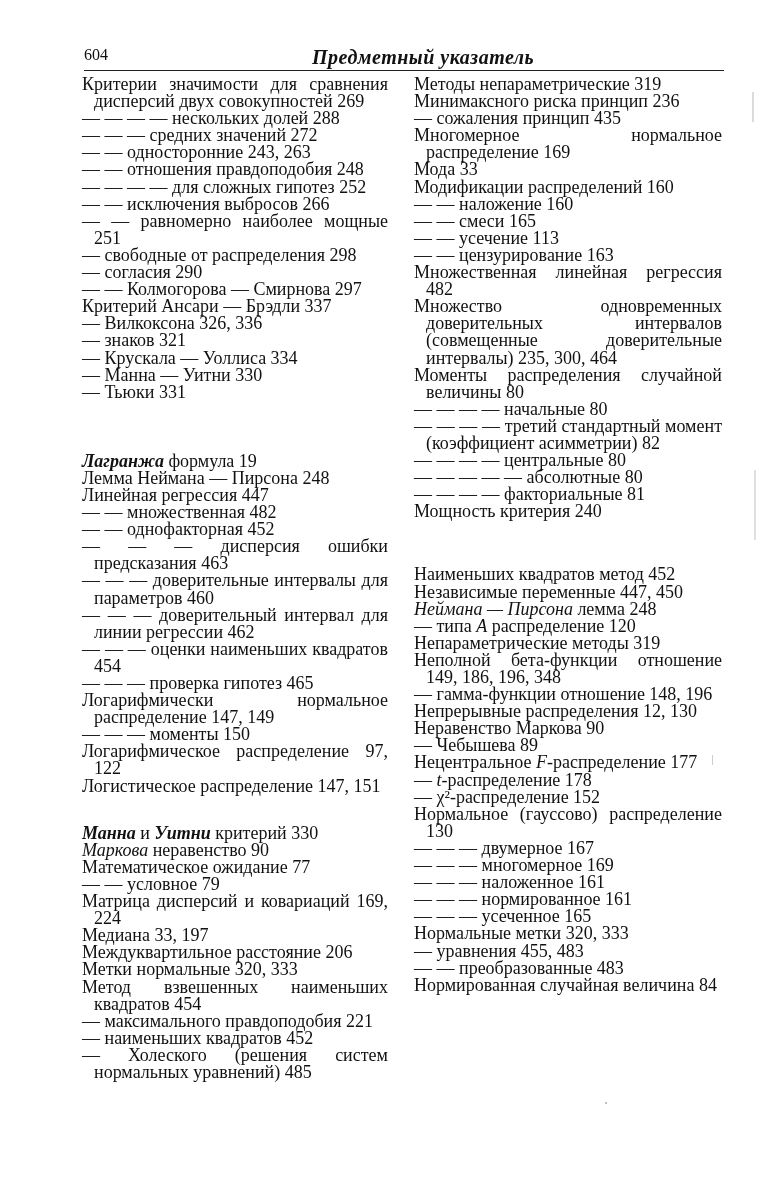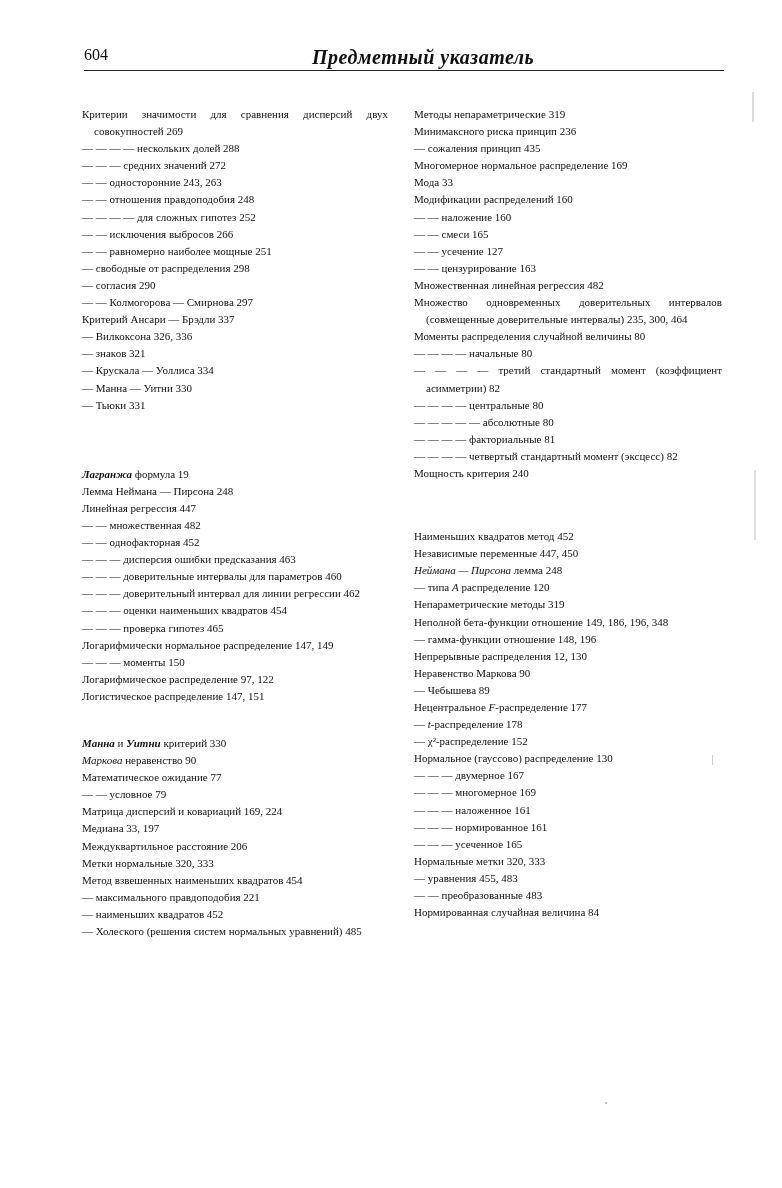--- a/index.html
+++ b/index.html
@@ -3,21 +3,21 @@
   <meta charset="utf-8">
   <style>
     html, body { margin: 0; padding: 0; background: #ffffff; }
     body { width: 782px; height: 1188px; position: relative; overflow: hidden;
       font-family: "Liberation Serif", "DejaVu Serif", serif; color: #111; }
     .page { position: absolute; left: 0; top: 0; width: 638px; height: 1188px; }
     .header { position: absolute; left: 84px; top: 46px; width: 640px; height: 24px; }
     .page-num { position: absolute; left: 0; top: 0; font-size: 16px; letter-spacing: 0; }
     .running-title { position: absolute; left: 228px; top: 0; font-size: 20px; font-style: italic; font-weight: bold; letter-spacing: 0.5px; }
     .rule { position: absolute; left: 84px; top: 70px; width: 640px; height: 0; border-top: 1.6px solid #222; }
-    .col { position: absolute; top: 106px; font-size: 11px; line-height: 17.1px; }
+    .col { position: absolute; top: 76px; font-size: 18px; line-height: 17.1px; }
     .col.left { left: 82px; width: 306px; }
     .col.right { left: 414px; width: 308px; font-family: Liberation Serif, serif; }
     .entry { text-align: justify; text-align-last: left; padding-left: 12px; text-indent: -12px; margin: 0; }
     .entry .it { font-style: italic; }
     .entry .bi { font-style: italic; font-weight: bold; }
     .gap { height: 0; }
     .g2 { height: 52px; }
     .g3 { height: 30px; }
     .g4 { height: 46px; }
     .speck { position: absolute; background: #999; }
@@ -89,31 +89,30 @@
   <div class="col right" id="col-right">
       <div>
         <p class="entry"><span>Методы непараметрические 319</span></p>
         <p class="entry"><span>Минимаксного риска принцип 236</span></p>
         <p class="entry"><span>— сожаления принцип 435</span></p>
         <p class="entry"><span>Многомерное нормальное распределение 169</span></p>
         <p class="entry"><span>Мода 33</span></p>
         <p class="entry"><span>Модификации распределений 160</span></p>
         <p class="entry"><span>— — наложение 160</span></p>
         <p class="entry"><span>— — смеси 165</span></p>
-        <p class="entry"><span>— — усечение 127</span></p>
+        <p class="entry"><span>— — усечение 113</span></p>
         <p class="entry"><span>— — цензурирование 163</span></p>
         <p class="entry"><span>Множественная линейная регрессия 482</span></p>
         <p class="entry"><span>Множество одновременных доверительных интервалов (совмещенные доверительные интервалы) 235, 300, 464</span></p>
         <p class="entry"><span>Моменты распределения случайной величины 80</span></p>
         <p class="entry"><span>— — — — начальные 80</span></p>
         <p class="entry"><span>— — — — третий стандартный момент (коэффициент асимметрии) 82</span></p>
         <p class="entry"><span>— — — — центральные 80</span></p>
         <p class="entry"><span>— — — — — абсолютные 80</span></p>
         <p class="entry"><span>— — — — факториальные 81</span></p>
-        <p class="entry"><span>— — — — четвертый стандартный момент (эксцесс) 82</span></p>
         <p class="entry"><span>Мощность критерия 240</span></p>
       </div>
       <div class="gap g4"></div>
       <div>
         <p class="entry"><span>Наименьших квадратов метод 452</span></p>
         <p class="entry"><span>Независимые переменные 447, 450</span></p>
         <p class="entry"><span class="it">Неймана — Пирсона</span><span> лемма 248</span></p>
         <p class="entry"><span>— типа </span><span class="it">A</span><span> распределение 120</span></p>
         <p class="entry"><span>Непараметрические методы 319</span></p>
         <p class="entry"><span>Неполной бета-функции отношение 149, 186, 196, 348</span></p>

